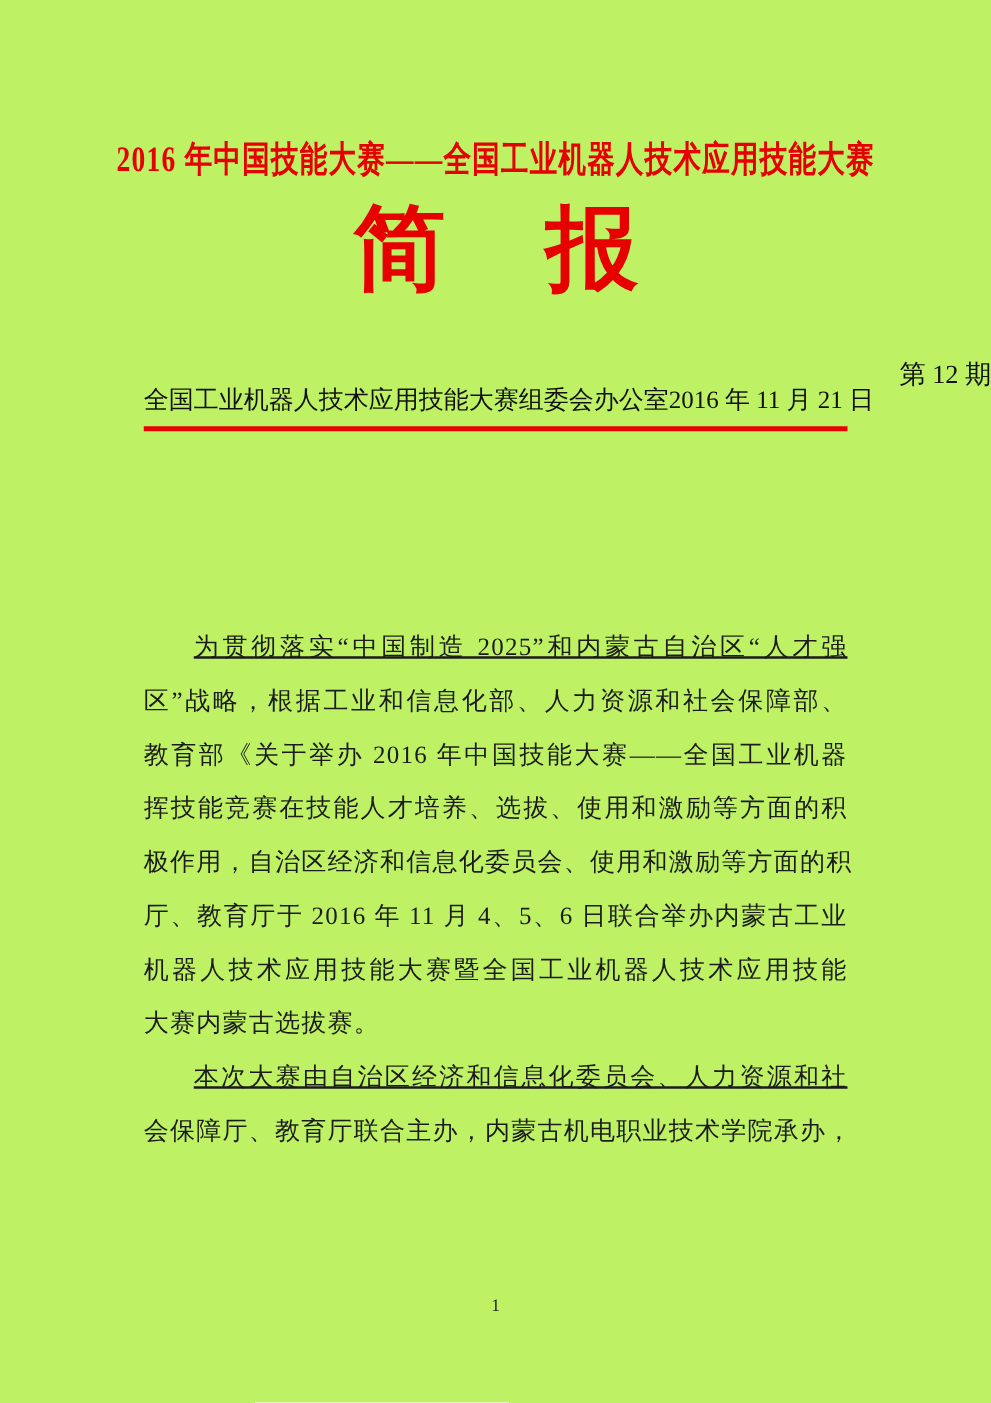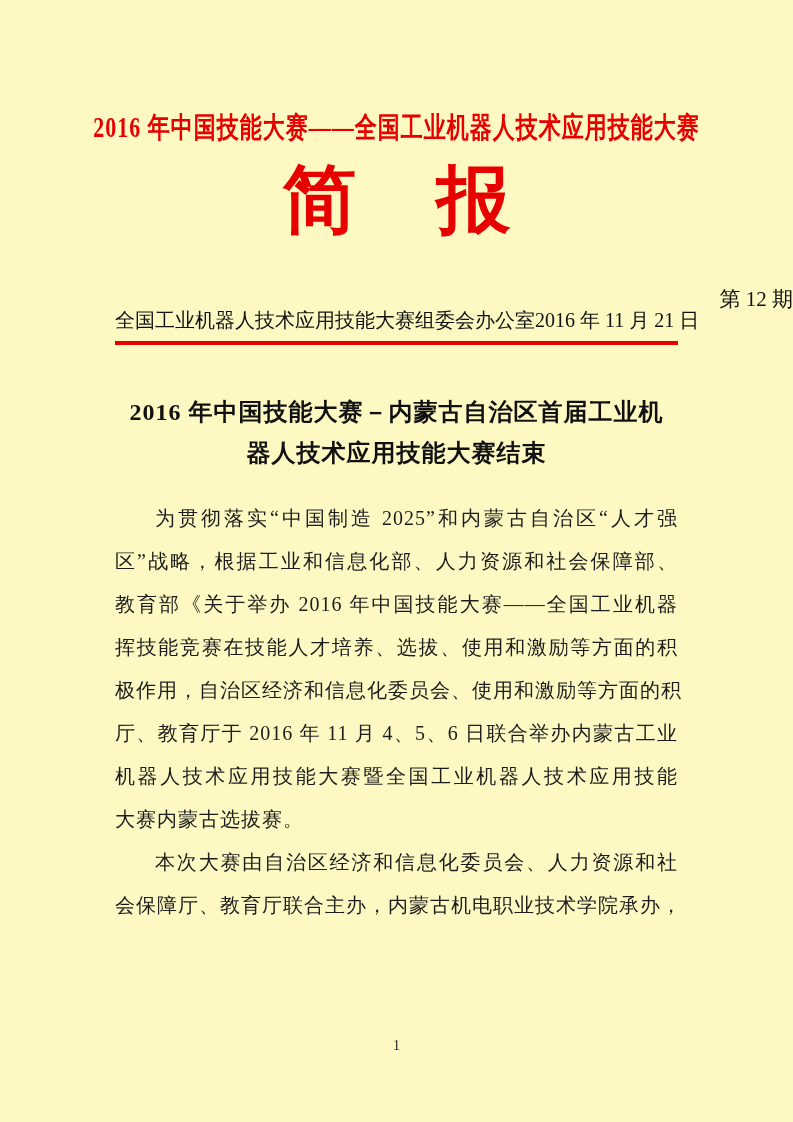--- a/index.html
+++ b/index.html
@@ -6,21 +6,21 @@
   html, body { background: #ffffff; }
   body {
     font-family: "Liberation Serif", "DejaVu Serif", serif;
     color: #1a1a1a;
   }
   .page {
     position: relative;
     width: 793px;
     height: 1122px;
     margin: 0 auto;
-    background: #fef9c3;
+    background: #bef264;
     overflow: hidden;
   }
 
   
   .masthead-super-title {
     position: absolute;
     top: 108px;
     left: 0;
     right: 0;
     text-align: center;
@@ -100,21 +100,21 @@
     line-height: 43px;
     color: #1c1c1c;
     letter-spacing: 1px;
   }
   .body-line {
     text-align: justify;
     text-align-last: justify;
     white-space: nowrap;
     overflow: visible;
   }
-  .body-line.first { text-indent: 2em; }
+  .body-line.first { text-indent: 2em; text-decoration: underline; }
   .body-line.para-end { text-align-last: left; white-space: normal; }
 
   
   .page-number {
     position: absolute;
     top: 1038px;
     left: 0;
     right: 0;
     text-align: center;
     font-size: 14px;
@@ -135,24 +135,20 @@
 
   <div class="issue-label">第 12 期</div>
 
   <div class="office-row">
     <span>全国工业机器人技术应用技能大赛组委会办公室</span>
     <span>2016 年 11 月 21 日</span>
   </div>
 
   <div class="red-rule"></div>
 
-  <div class="article-title">
-    <div>2016 年中国技能大赛－内蒙古自治区首届工业机</div>
-    <div>器人技术应用技能大赛结束</div>
-  </div>
 
   <div class="article-body">
       <div class="body-line first">为贯彻落实“中国制造 2025”和内蒙古自治区“人才强</div>
       <div class="body-line">区”战略，根据工业和信息化部、人力资源和社会保障部、</div>
       <div class="body-line">教育部《关于举办 2016 年中国技能大赛——全国工业机器</div>
       <div class="body-line">挥技能竞赛在技能人才培养、选拔、使用和激励等方面的积</div>
       <div class="body-line">极作用，自治区经济和信息化委员会、使用和激励等方面的积</div>
       <div class="body-line">厅、教育厅于 2016 年 11 月 4、5、6 日联合举办内蒙古工业</div>
       <div class="body-line">机器人技术应用技能大赛暨全国工业机器人技术应用技能</div>
       <div class="body-line para-end">大赛内蒙古选拔赛。</div>

